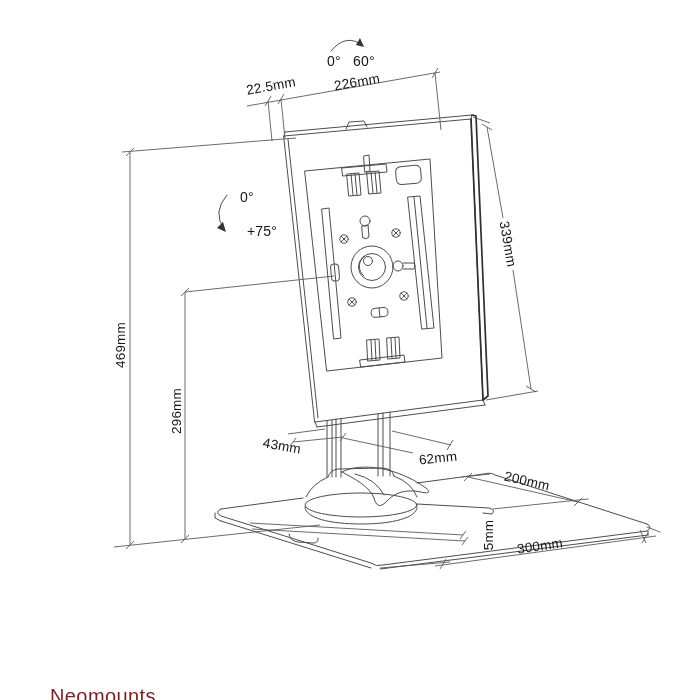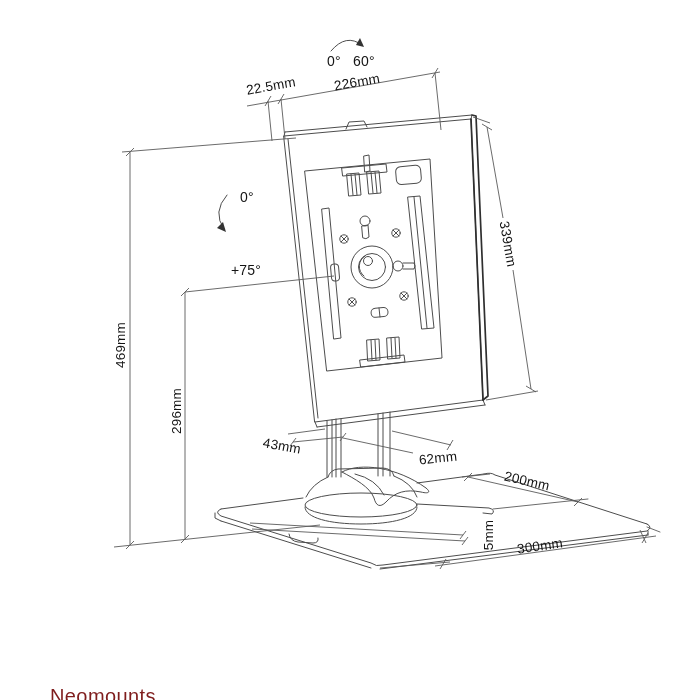--- a/index.html
+++ b/index.html
@@ -177,21 +177,21 @@
     </g>
   </svg>
 
   <div class="lbl angle" style="left:334px;top:61px;">0°</div>
   <div class="lbl angle" style="left:364px;top:61px;">60°</div>
 
   <div class="lbl" style="left:271px;top:86px;--rot:-10deg;">22.5mm</div>
   <div class="lbl" style="left:357px;top:82px;--rot:-10deg;">226mm</div>
 
   <div class="lbl angle" style="left:247px;top:197px;">0°</div>
-  <div class="lbl angle" style="left:246px;top:231px;margin-top:39px;">+75°</div>
+  <div class="lbl angle" style="left:262px;top:231px;">+75°</div>
 
   <div class="lbl" style="left:508px;top:244px;--rot:80deg;">339mm</div>
   <div class="lbl" style="left:120px;top:345px;--rot:-90deg;">469mm</div>
   <div class="lbl" style="left:176px;top:411px;--rot:-90deg;">296mm</div>
 
   <div class="lbl" style="left:282px;top:446px;--rot:10deg;">43mm</div>
   <div class="lbl" style="left:438px;top:458px;--rot:-6deg;">62mm</div>
 
   <div class="lbl" style="left:527px;top:481px;--rot:13deg;">200mm</div>
   <div class="lbl" style="left:540px;top:546px;--rot:-8deg;">300mm</div>

